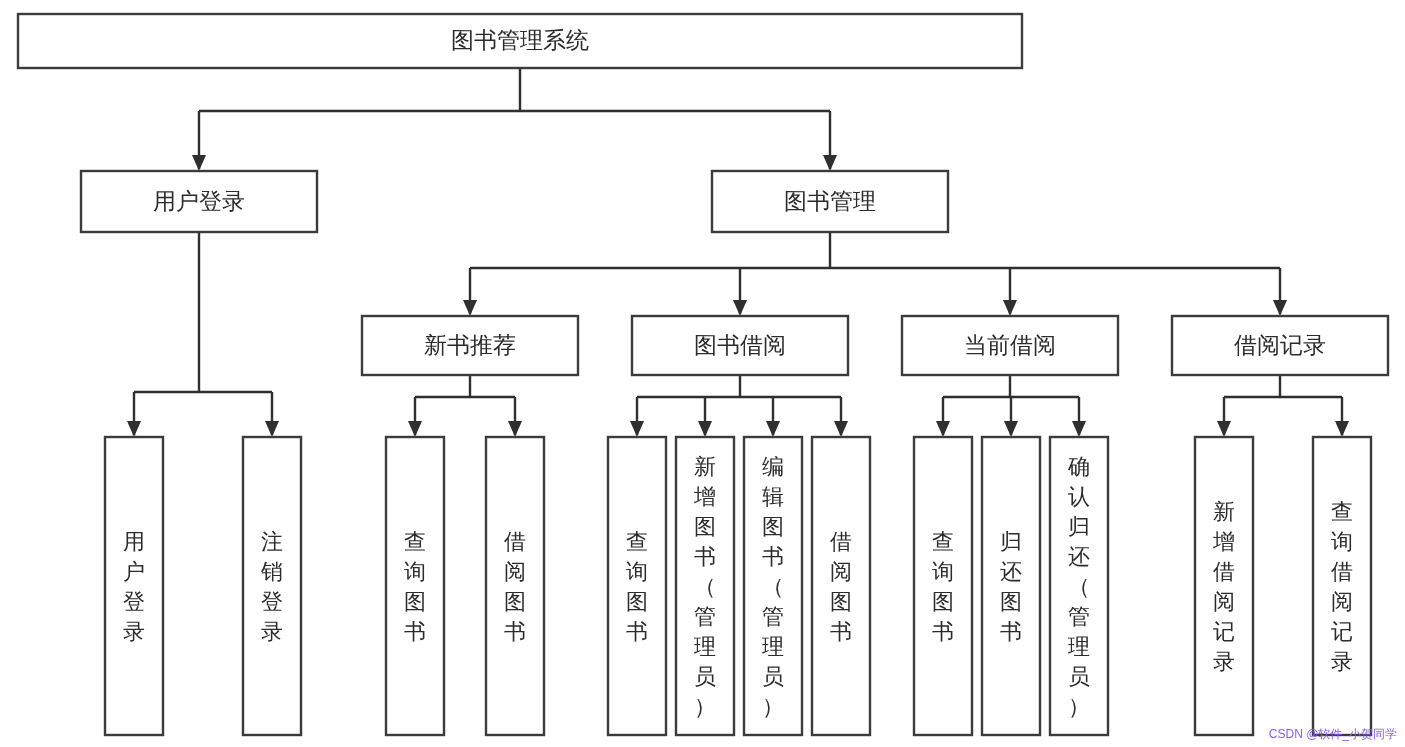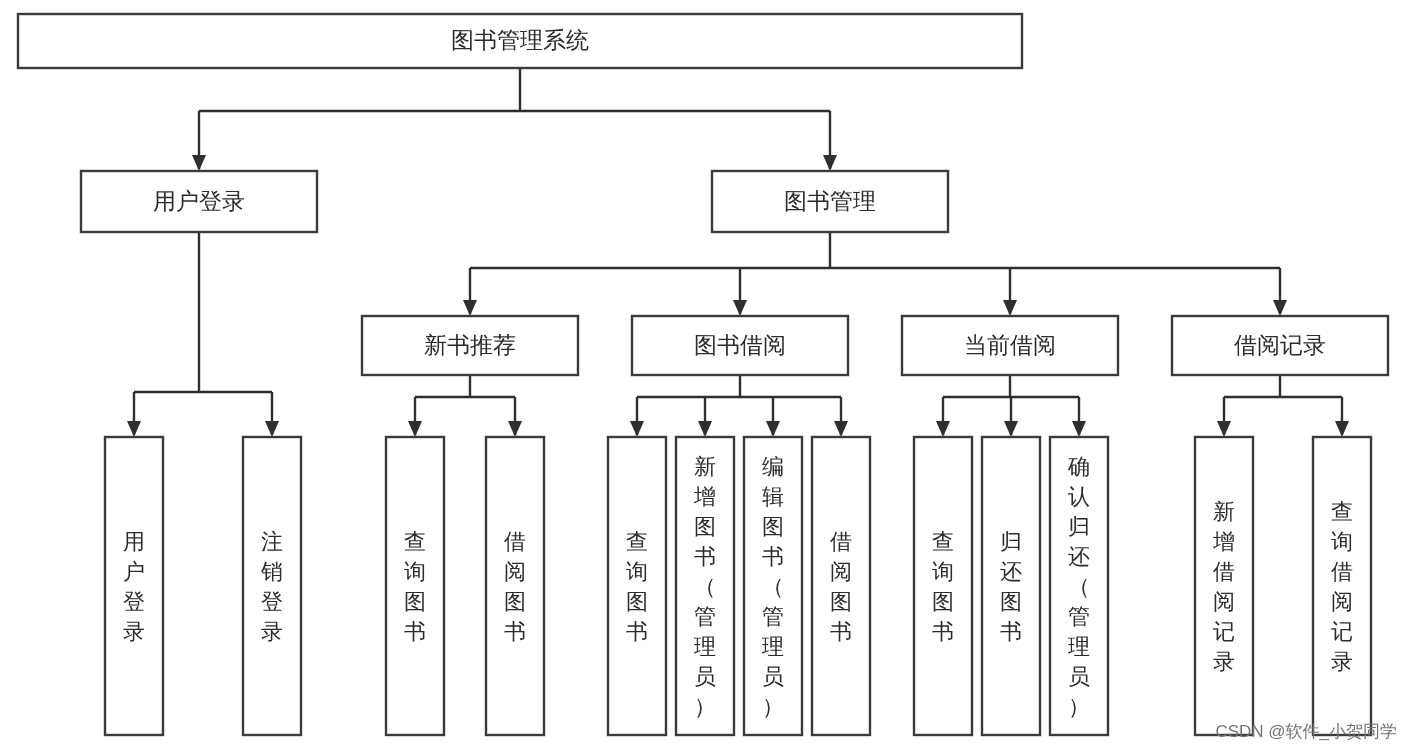--- a/index.html
+++ b/index.html
@@ -46,22 +46,22 @@
   }
   .arrow-head {
     fill: #2f2f2f;
     stroke: none;
   }
   .watermark {
     position: absolute;
     right: 8px;
     bottom: 4px;
     font-family: "Liberation Sans", "DejaVu Sans", sans-serif;
-    font-size: 17px;
-    color: #737373;
+    font-size: 12px;
+    color: #8b5cf6;
     white-space: nowrap;
     user-select: none;
   }
 </style>
 </head>
 <body>
 
 <div id="diagram-root">
   <svg id="flowchart" viewBox="0 0 1405 747">
     <g id="connectors-layer">

